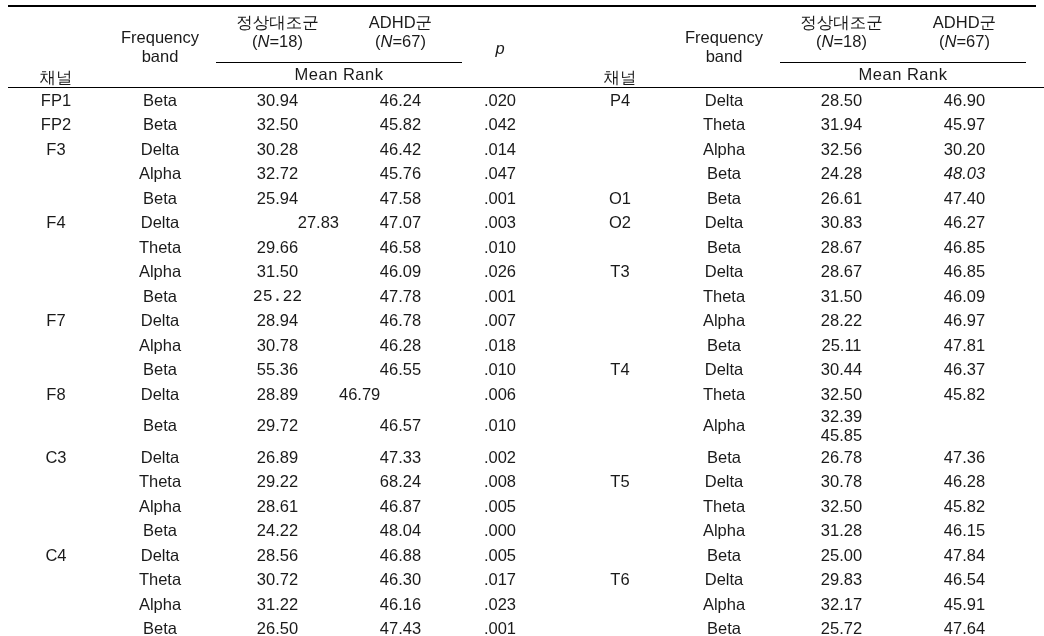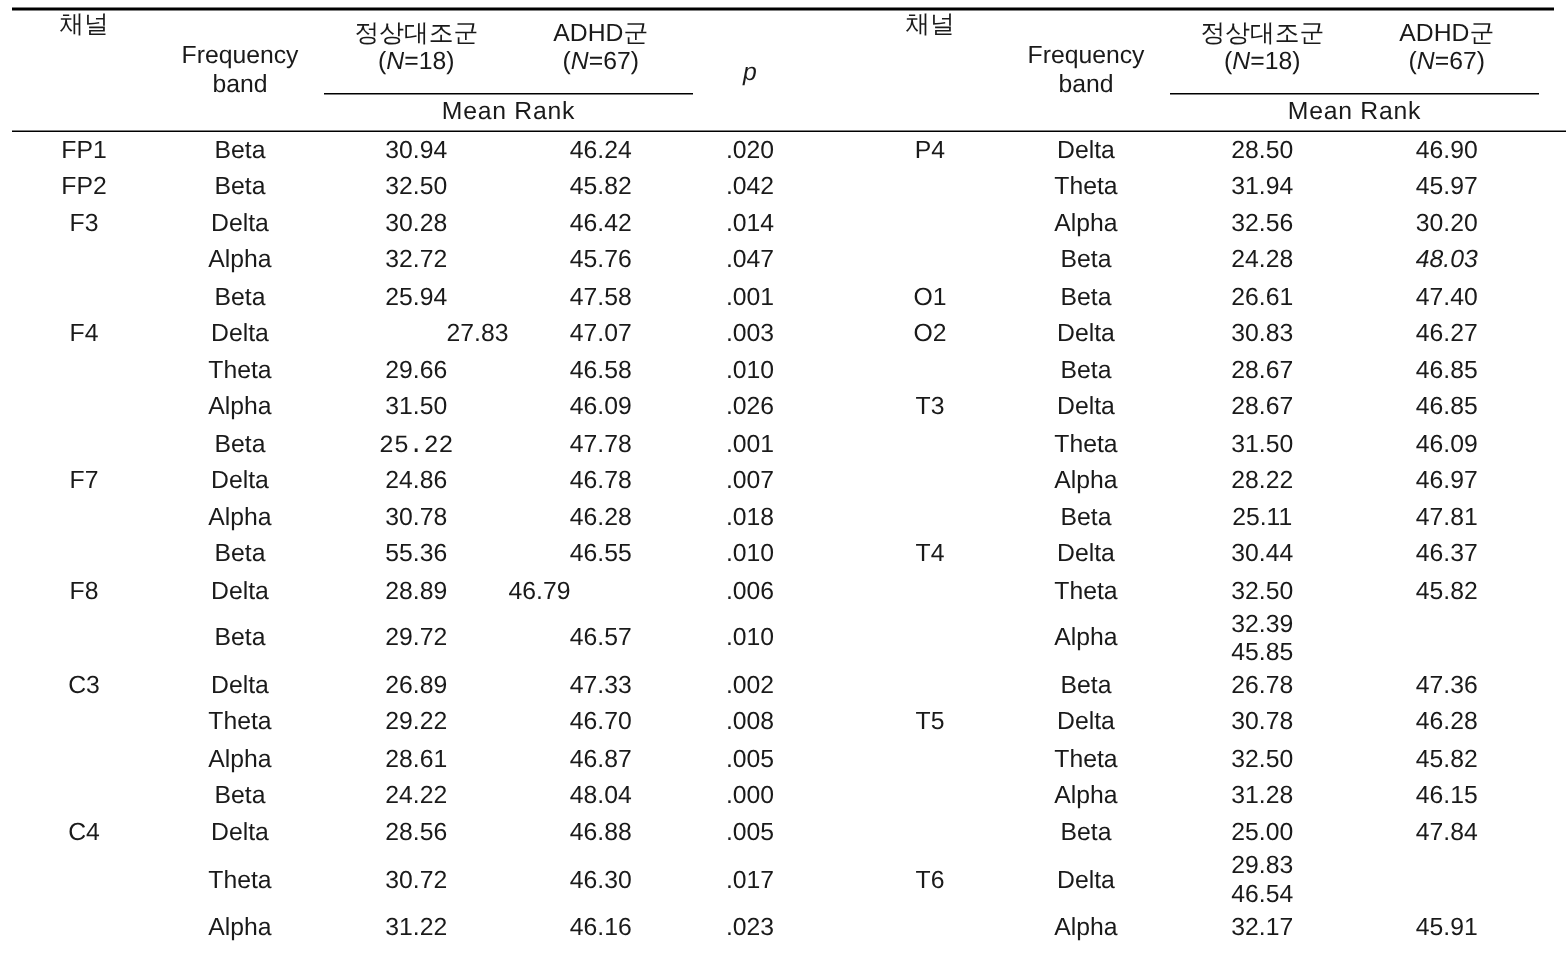--- a/index.html
+++ b/index.html
@@ -94,21 +94,21 @@
     height: 24px;
     display: flex;
     align-items: center;
     justify-content: center;
   }
   .mean-rank { letter-spacing: 0.5px; }
 
   .vcenter-label {
     display: flex;
     height: 80px;
-    align-items: flex-start;
+    align-items: flex-end;
     justify-content: center;
   }
   .vcenter-p {
     display: flex;
     height: 80px;
     align-items: center;
     justify-content: center;
     padding-top: 4px;
     box-sizing: border-box;
   }
@@ -405,21 +405,21 @@
                 <div style="width:123px;text-align:center;">46.09</div>
               </div>
             </td>
             <td class="pv">.026</td>
           </tr>
           <tr>
             <td class="ch">F7</td>
             <td class="band">Delta</td>
             <td class="grp-cell">
               <div style="display:flex;flex-direction:row;">
-                <div style="width:123px;text-align:center;">24.86</div>
+                <div style="width:123px;text-align:center;">28.94</div>
                 <div style="width:123px;text-align:center;">46.78</div>
               </div>
             </td>
             <td class="pv">.007</td>
             <td class="gutter"></td>
             <td class="ch"></td>
             <td class="band">Alpha</td>
             <td class="grp-cell">
               <div style="display:flex;flex-direction:row;">
                 <div style="width:123px;text-align:center;">28.22</div>
@@ -532,21 +532,21 @@
               </div>
             </td>
             <td class="pv">.002</td>
           </tr>
           <tr>
             <td class="ch"></td>
             <td class="band">Theta</td>
             <td class="grp-cell">
               <div style="display:flex;flex-direction:row;">
                 <div style="width:123px;text-align:center;">29.22</div>
-                <div style="width:123px;text-align:center;">46.70</div>
+                <div style="width:123px;text-align:center;">68.24</div>
               </div>
             </td>
             <td class="pv">.008</td>
             <td class="gutter"></td>
             <td class="ch">T5</td>
             <td class="band">Delta</td>
             <td class="grp-cell">
               <div style="display:flex;flex-direction:row;">
                 <div style="width:123px;text-align:center;">30.78</div>
                 <div style="width:123px;text-align:center;">46.28</div>
@@ -624,21 +624,21 @@
               <div style="display:flex;flex-direction:row;">
                 <div style="width:123px;text-align:center;">30.72</div>
                 <div style="width:123px;text-align:center;">46.30</div>
               </div>
             </td>
             <td class="pv">.017</td>
             <td class="gutter"></td>
             <td class="ch">T6</td>
             <td class="band">Delta</td>
             <td class="grp-cell">
-              <div style="display:flex;flex-direction:column;">
+              <div style="display:flex;flex-direction:row;">
                 <div style="width:123px;text-align:center;">29.83</div>
                 <div style="width:123px;text-align:center;">46.54</div>
               </div>
             </td>
             <td class="pv">.011</td>
           </tr>
           <tr>
             <td class="ch"></td>
             <td class="band">Alpha</td>
             <td class="grp-cell">

